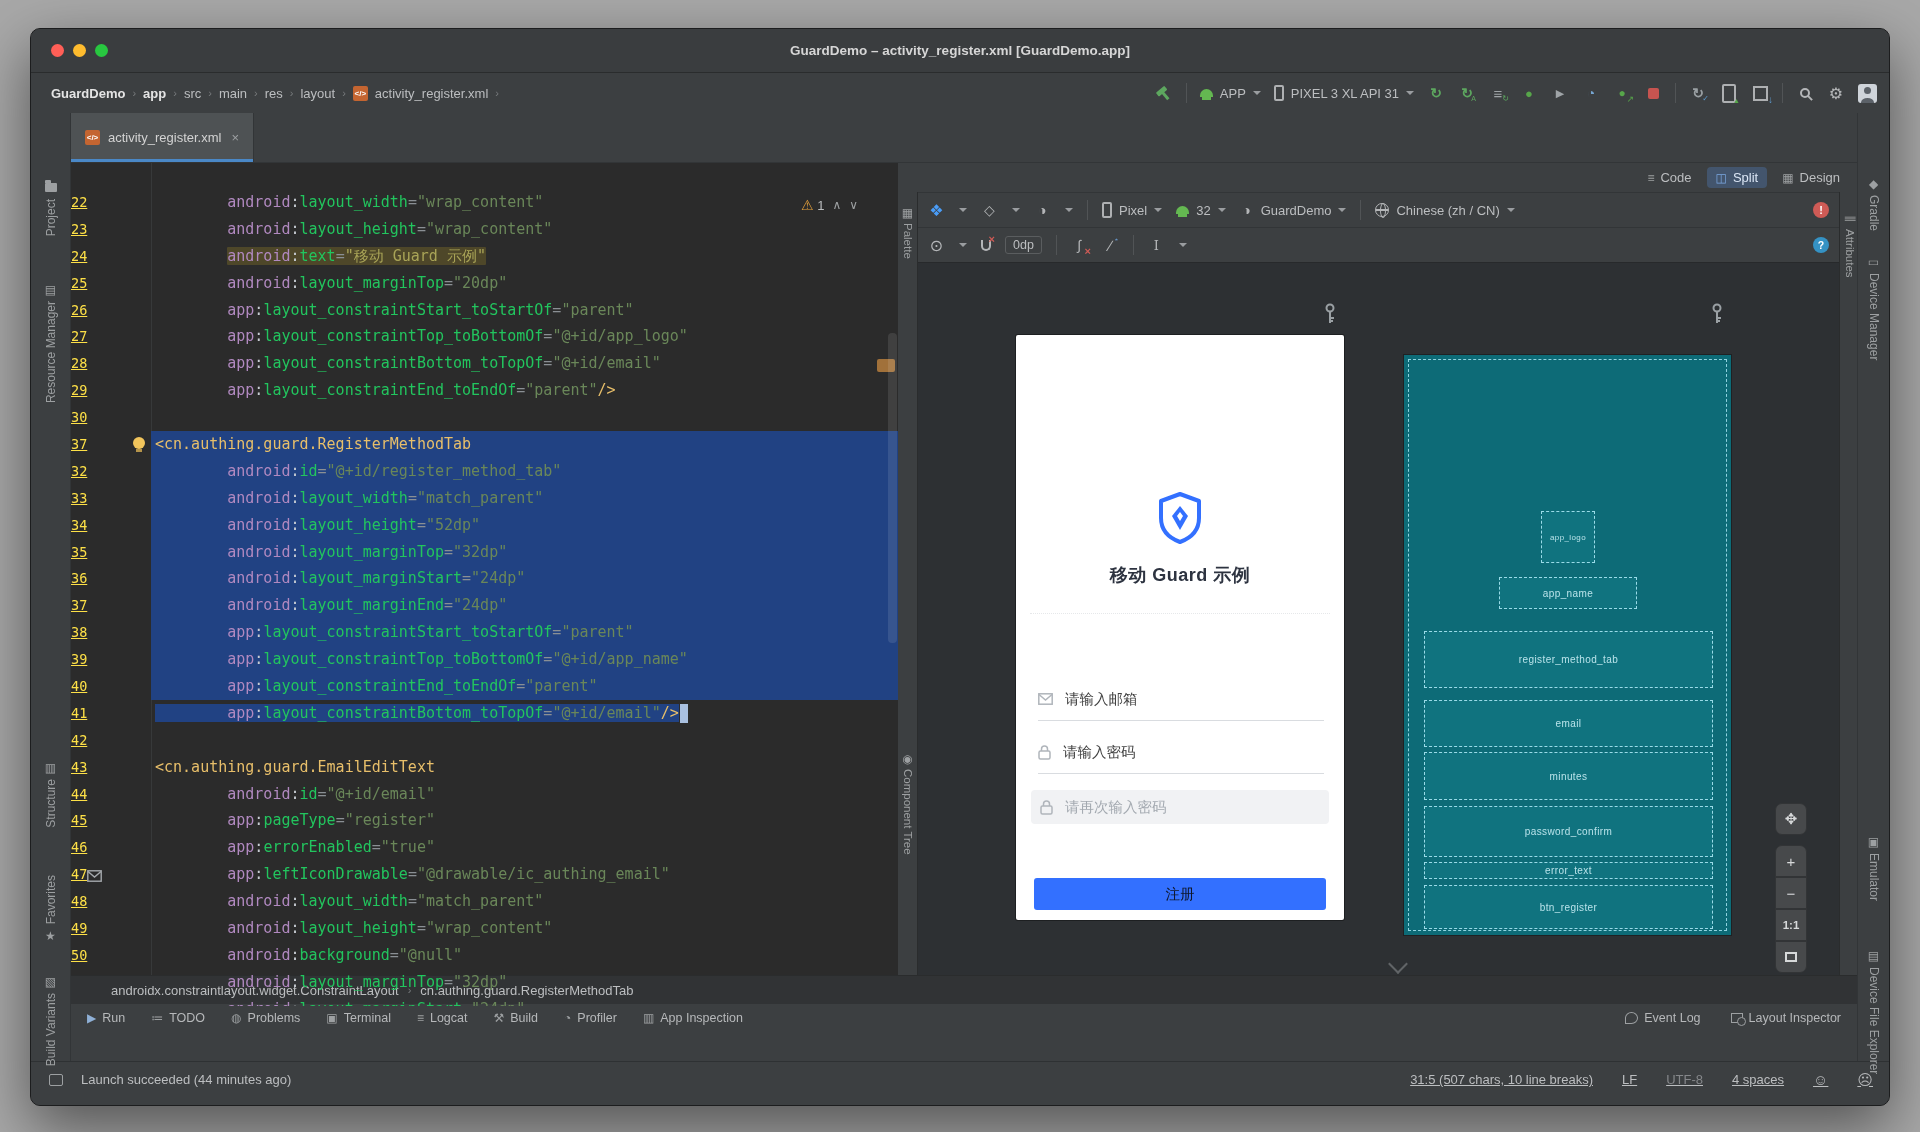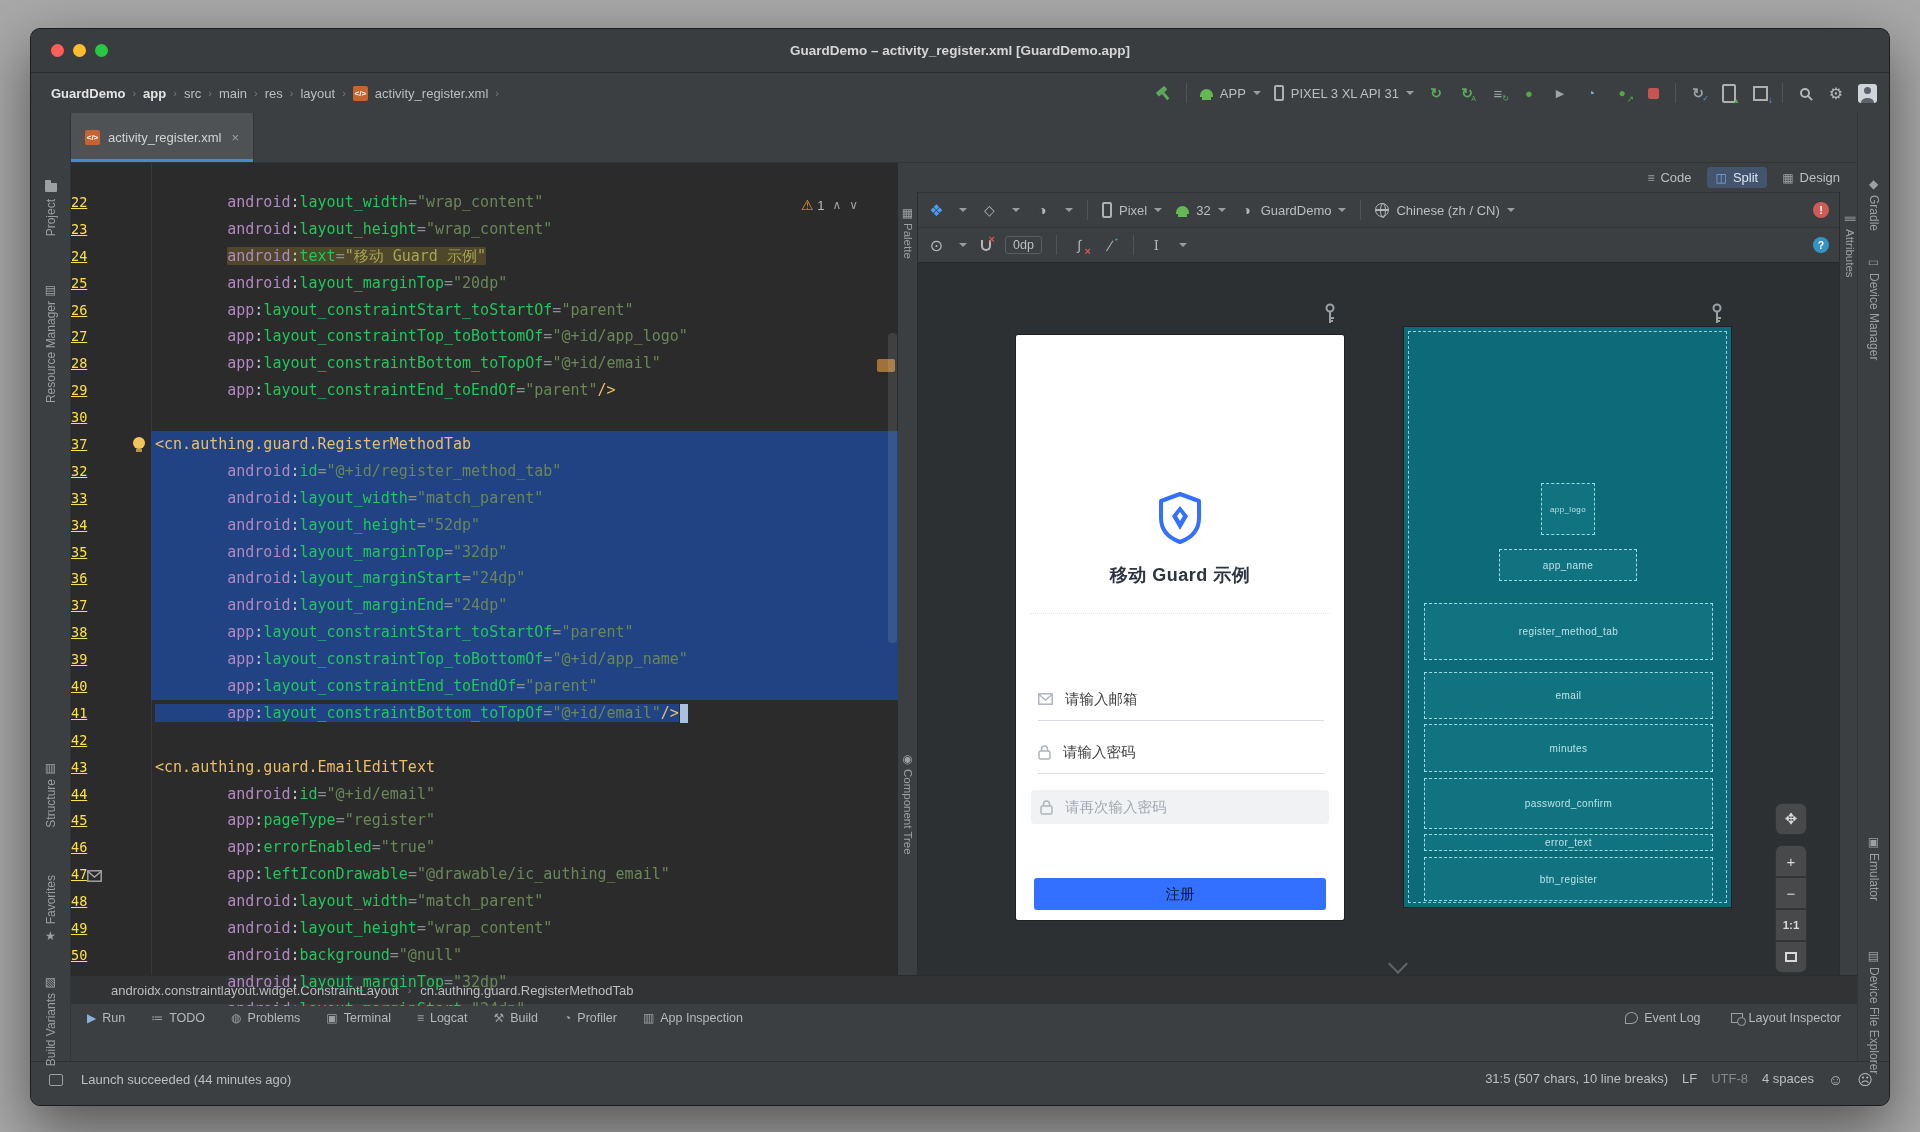--- a/index.html
+++ b/index.html
@@ -161,21 +161,21 @@
   .prow { position:absolute; left:22px; right:20px; height:24px; display:flex; align-items:center; gap:12px;
     color:#404040; font-size:14.5px; }
   .prow .ul { position:absolute; left:0; right:0; bottom:-10px; height:1px; background:#d9dce0; }
   .pconf { position:absolute; left:15px; right:15px; top:455px; height:34px; background:#f1f2f4;
     border-radius:4px; display:flex; align-items:center; gap:12px; padding:0 9px;
     color:#a3a9b0; font-size:14.5px; }
   .pbtn { position:absolute; left:18px; right:18px; top:543px; height:32px; background:#3370ff; border-radius:3px;
     color:#0f172a; font-size:14.5px; display:flex; align-items:center; justify-content:center; }
 
   
-  .bp { position:absolute; left:486px; top:64px; width:327px; height:580px; background:#0d6b77;
+  .bp { position:absolute; left:486px; top:92px; width:327px; height:580px; background:#0d6b77;
     box-shadow:0 0 0 1px rgba(0,0,0,.3); }
   .bp .inner { position:absolute; inset:4px; border:1px dashed #8fd3e0; }
   .bpbox { position:absolute; background:#10737f; border:1px dashed #9adbe8; color:#b9e3ea;
     display:flex; align-items:center; justify-content:center; font-size:10px; letter-spacing:.4px; }
   .bpbox.tiny { font-size:8px; }
   .grip { position:absolute; left:473px; top:694px; width:14px; height:14px;
     border-left:2px solid #6e7275; border-bottom:2px solid #6e7275; transform:rotate(-45deg); opacity:.8; }
 
   
   .zctl { position:absolute; right:32px; display:flex; flex-direction:column; align-items:center; }
@@ -195,21 +195,21 @@
   .toolbar-bottom { position:absolute; left:0; right:0; bottom:44px; height:57px; background:#3c3f41; }
   .twrow { position:absolute; left:0; right:0; top:0; height:28px; display:flex; align-items:center;
     padding:0 48px 0 56px; gap:26px; color:#b6b8ba; font-size:12.5px; }
   .twbtn { display:flex; align-items:center; gap:6px; }
   .twbtn .wi { font-size:12px; color:#9da0a2; }
   .tw-right { margin-left:auto; display:flex; gap:30px; }
   .statusbar { position:absolute; left:0; right:0; bottom:0; height:44px; background:#3c3f41;
     border-top:1px solid #2e3133; display:flex; align-items:center; padding:0 16px 8px 18px;
     color:#bcbec0; font-size:13px; gap:18px; }
   .statusbar .consic { width:14px; height:12px; border:1.5px solid #9da0a2; border-radius:2px; }
-  .st-right { margin-left:auto; display:flex; align-items:flex-start; gap:14px; }
+  .st-right { margin-left:auto; display:flex; align-items:center; gap:29px;text-decoration:underline; }
   .dim { color:#85878a; }
   .face { font-size:15px; color:#b4b6b8; }
   .bubble { width:13px; height:12px; border:1.5px solid #9da0a2; border-radius:50% 50% 50% 0; }
   .liic { width:12px; height:10px; border:1.5px solid #9da0a2; position:relative; }
   .liic::after { content:""; position:absolute; right:-4px; bottom:-4px; width:7px; height:7px;
     border:1.5px solid #9da0a2; border-radius:50%; background:#3c3f41; }
 </style>
 </head>
 <body>
 

